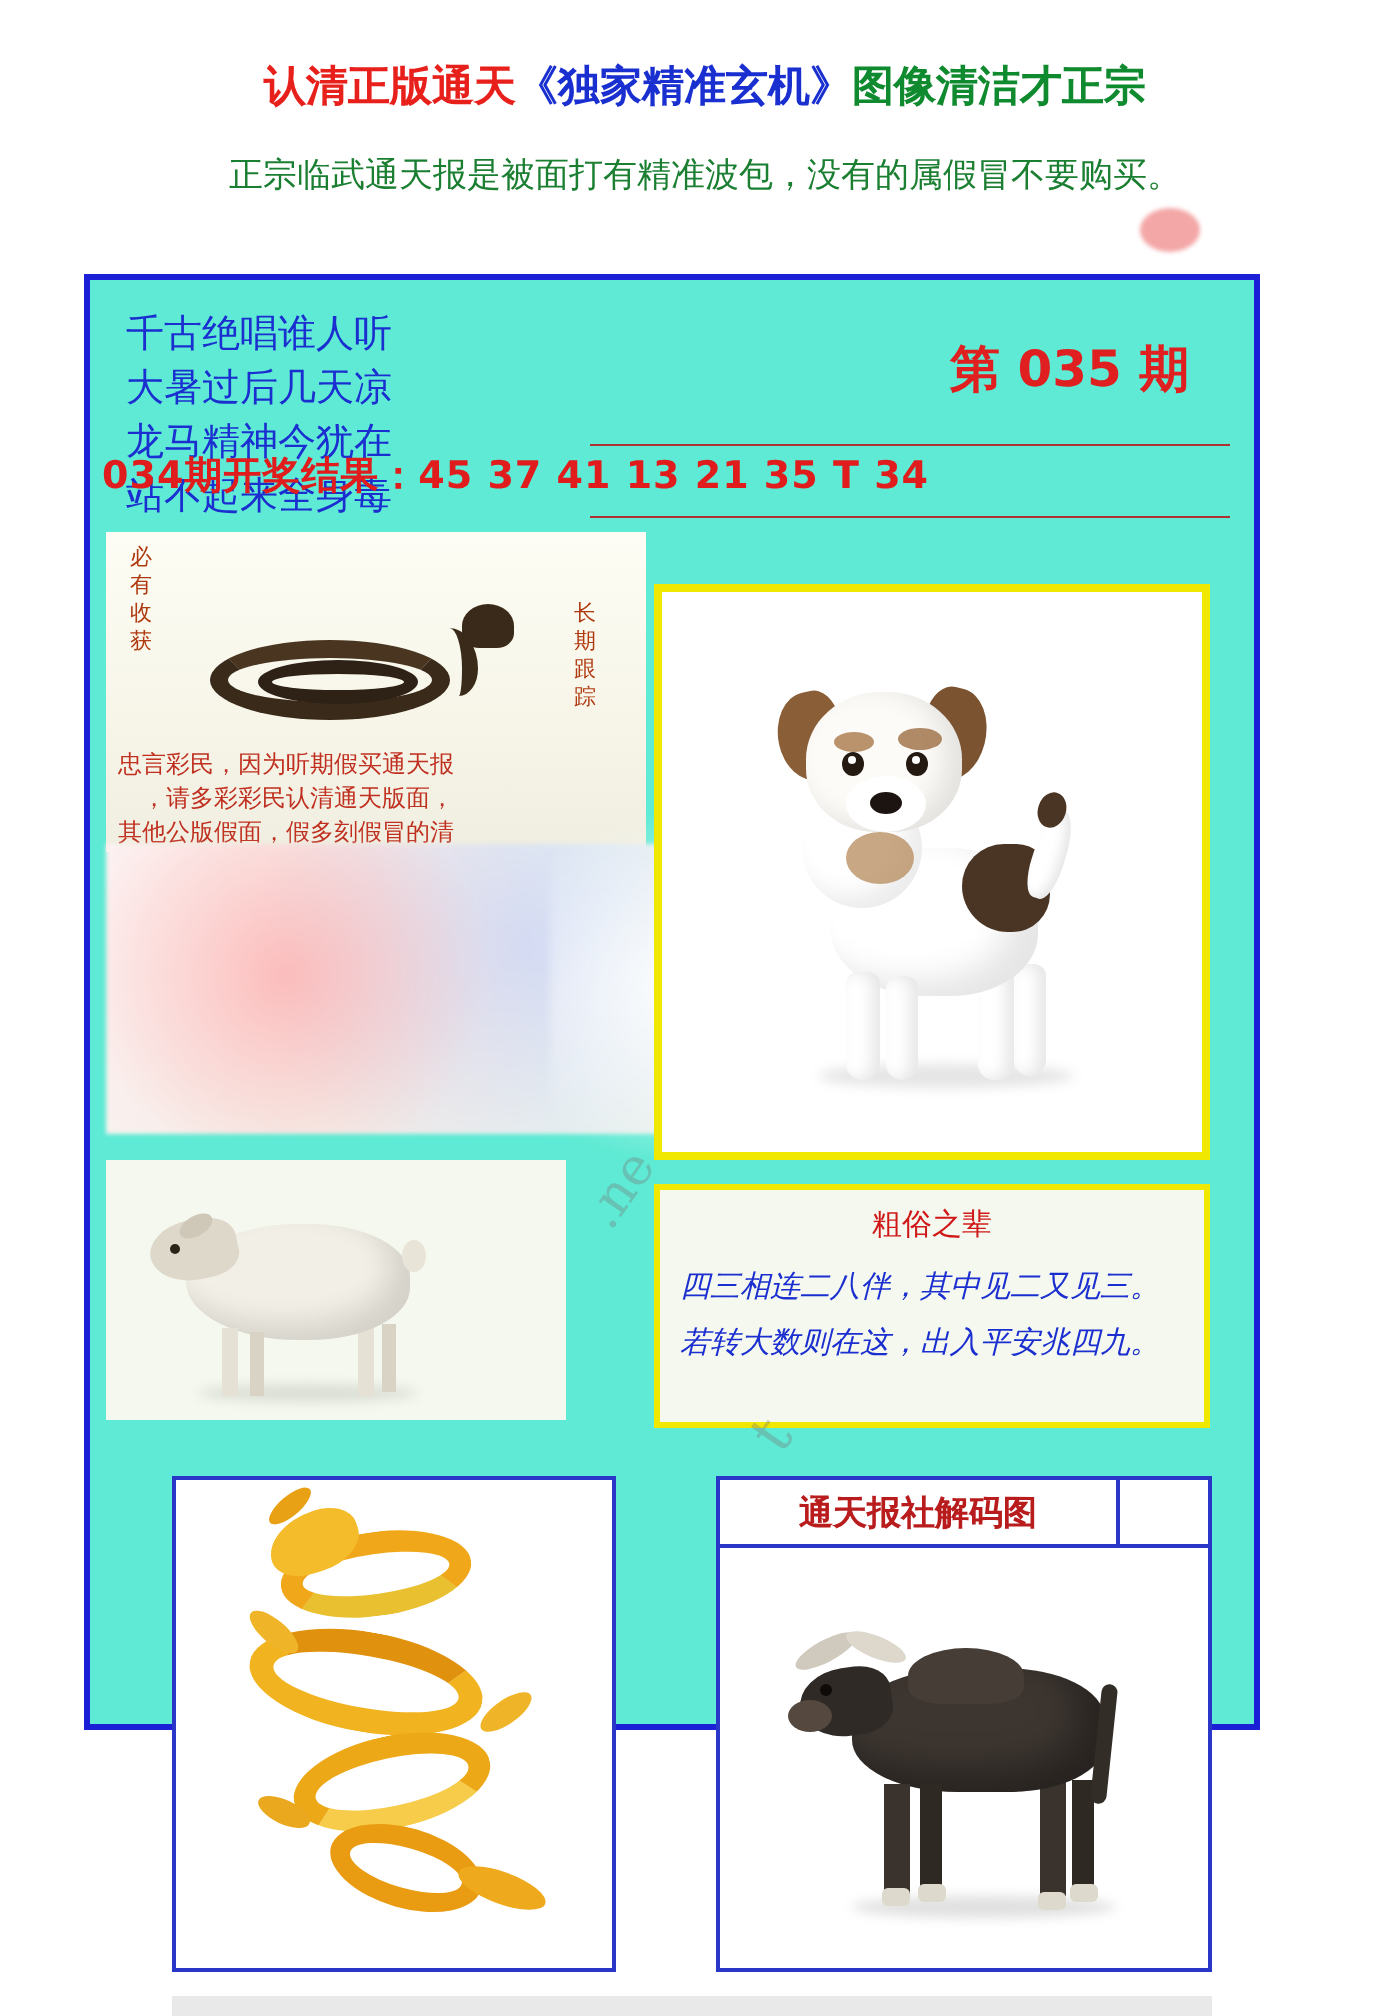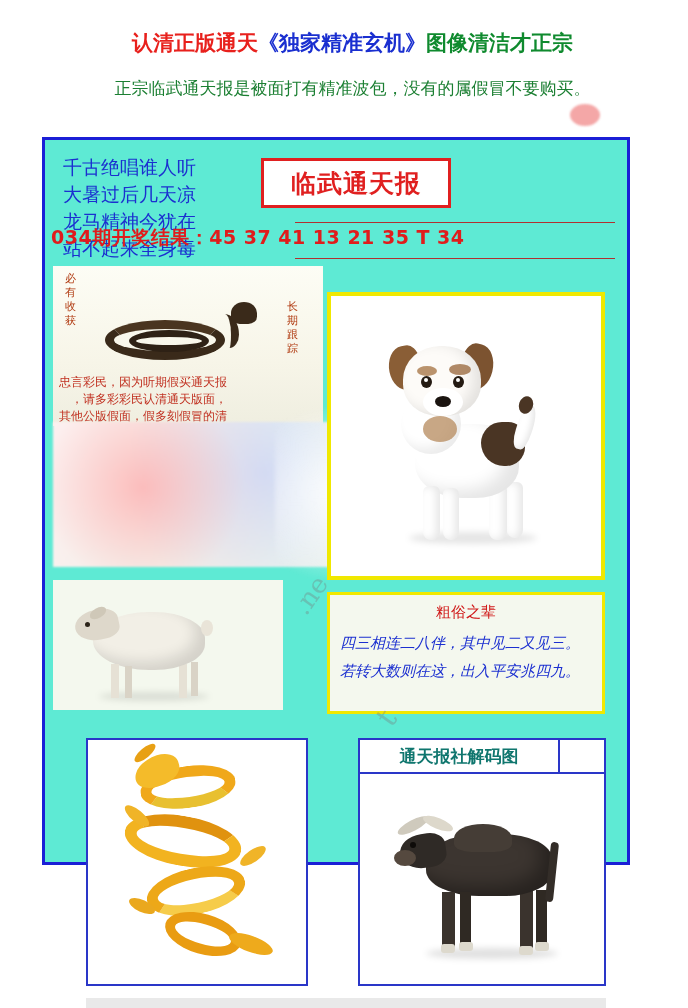--- a/index.html
+++ b/index.html
@@ -416,21 +416,21 @@
     position: absolute;
     left: 0; top: 0;
     width: 100%; height: 34px;
     border-bottom: 2px solid #2a36c8;
     display: flex;
   }
   .ox-head .cell-a {
     flex: 1;
     display: flex; align-items: center; justify-content: center;
     border-right: 2px solid #2a36c8;
-    font-size: 17px; font-weight: bold; color: #0f766e;
+    font-size: 17px; font-weight: bold; color: #b91c1c;
     white-space: nowrap;
   }
   .ox-head .cell-b { width: 44px; }
   .ox-img { position:absolute; left:0; top:36px; width:100%; height:210px; overflow:hidden; }
   .o-body { position:absolute; left:66px; top:58px; width:126px;height:62px;background:#3c3530;border-radius:45% 40% 38% 42%; box-shadow: inset -12px -10px 18px rgba(0,0,0,0.35);}
   .o-hump { position:absolute; left:94px; top:48px; width:58px;height:28px;background:#453d36;border-radius:50% 50% 30% 30%;}
   .o-head { position:absolute; left:40px; top:58px; width:46px;height:34px;background:#2f2a26;border-radius:55% 40% 40% 55%; transform: rotate(-8deg);}
   .o-horn-l { position:absolute; left:36px; top:44px; width:34px;height:11px;background:#cfcabd;border-radius:50%; transform: rotate(-28deg);}
   .o-horn-r { position:absolute; left:62px; top:42px; width:32px;height:11px;background:#ddd8cb;border-radius:50%; transform: rotate(22deg);}
   .o-eye { position:absolute; left:50px; top:66px; width:6px;height:6px;background:#0e0b09;border-radius:50%;}
@@ -467,24 +467,22 @@
 
   <div class="panel">
 
     <div class="poem">
       <div>千古绝唱谁人听</div>
       <div>大暑过后几天凉</div>
       <div>龙马精神今犹在</div>
       <div>站不起来全身毒</div>
     </div>
 
-    <div class="titlebox">
-      <span>临武通天报</span>
-    </div>
-
+
+    <div class="issue">第 035 期</div>
 
     <div class="divider"></div>
     <div class="result">034期开奖结果：45 37 41 13 21 35 T 34</div>
     <div class="divider2"></div>
 
     <div class="snake-area">
       <div class="snake-label-l">必有收获</div>
       <div class="snake-label-r">长期跟踪</div>
       <div class="snake-body">
         <div class="snake-coil"></div>

